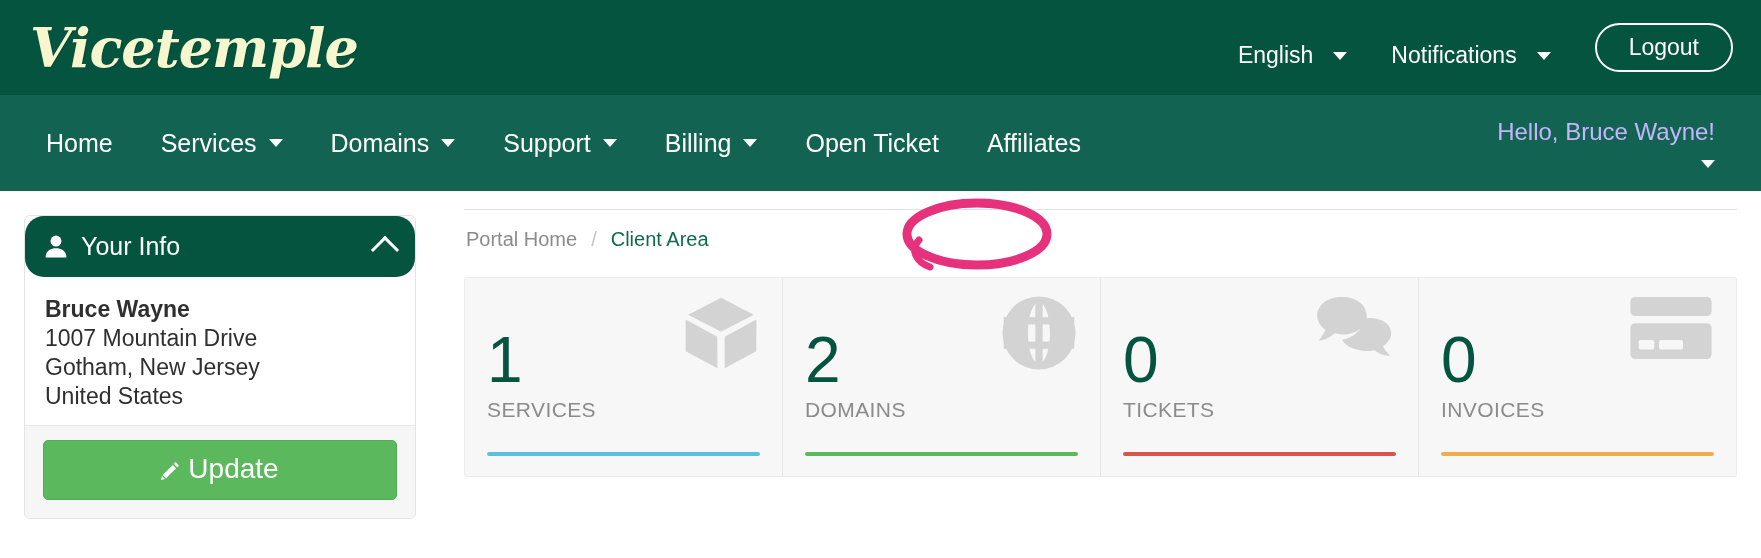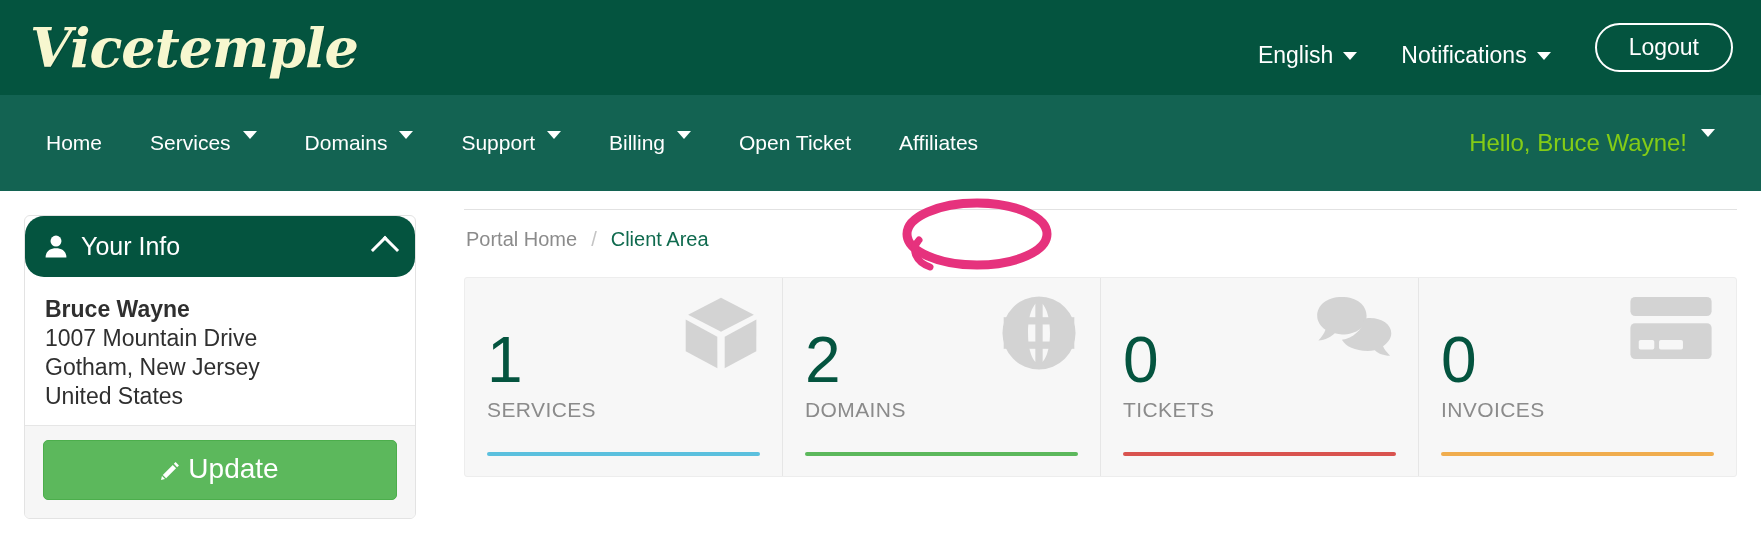--- a/index.html
+++ b/index.html
@@ -36,21 +36,21 @@
     margin-left: auto;
     display: flex;
     align-items: center;
     gap: 0;
   }
   .header-link {
     color: #ffffff;
     font-size: 23px;
     display: flex;
     align-items: center;
-    gap: 10px;
+    gap: 20px;
     padding: 0 22px;
     cursor: pointer;
     white-space: nowrap;
     margin-top: 16px;
   }
   .caret-down {
     width: 0; height: 0;
     border-left: 7px solid transparent;
     border-right: 7px solid transparent;
     border-top: 8px solid #ffffff;
@@ -76,41 +76,42 @@
     height: 96px;
     background: #136352;
     display: flex;
     align-items: center;
     padding: 0 24px;
     position: relative;
   }
   .nav-items { display: flex; align-items: center; }
   .nav-item {
     color: #ffffff;
-    font-size: 21px;
+    font-size: 25px;
     padding: 0 24px;
     display: flex;
-    align-items: flex-start;
+    align-items: center;
     gap: 12px;
     cursor: pointer;
     white-space: nowrap;
     position: relative;
     z-index: 3;
   }
   .nav-item:first-child { padding-left: 22px; }
   .nav-right {
     margin-left: auto;
-    color: #84cc16;
+    color: #c4b5fd;
     font-size: 24px;
     display: flex;
-    align-items: flex-start;
+    align-items: flex-end;
     gap: 14px;
     padding-right: 22px;
     cursor: pointer;
     white-space: nowrap;
+    flex-direction: column;
   }
   
   .annotation-circle {
     position: absolute;
     left: 899px;
     top: 101px;
     width: 154px;
     height: 78px;
     pointer-events: none;
     z-index: 1;

